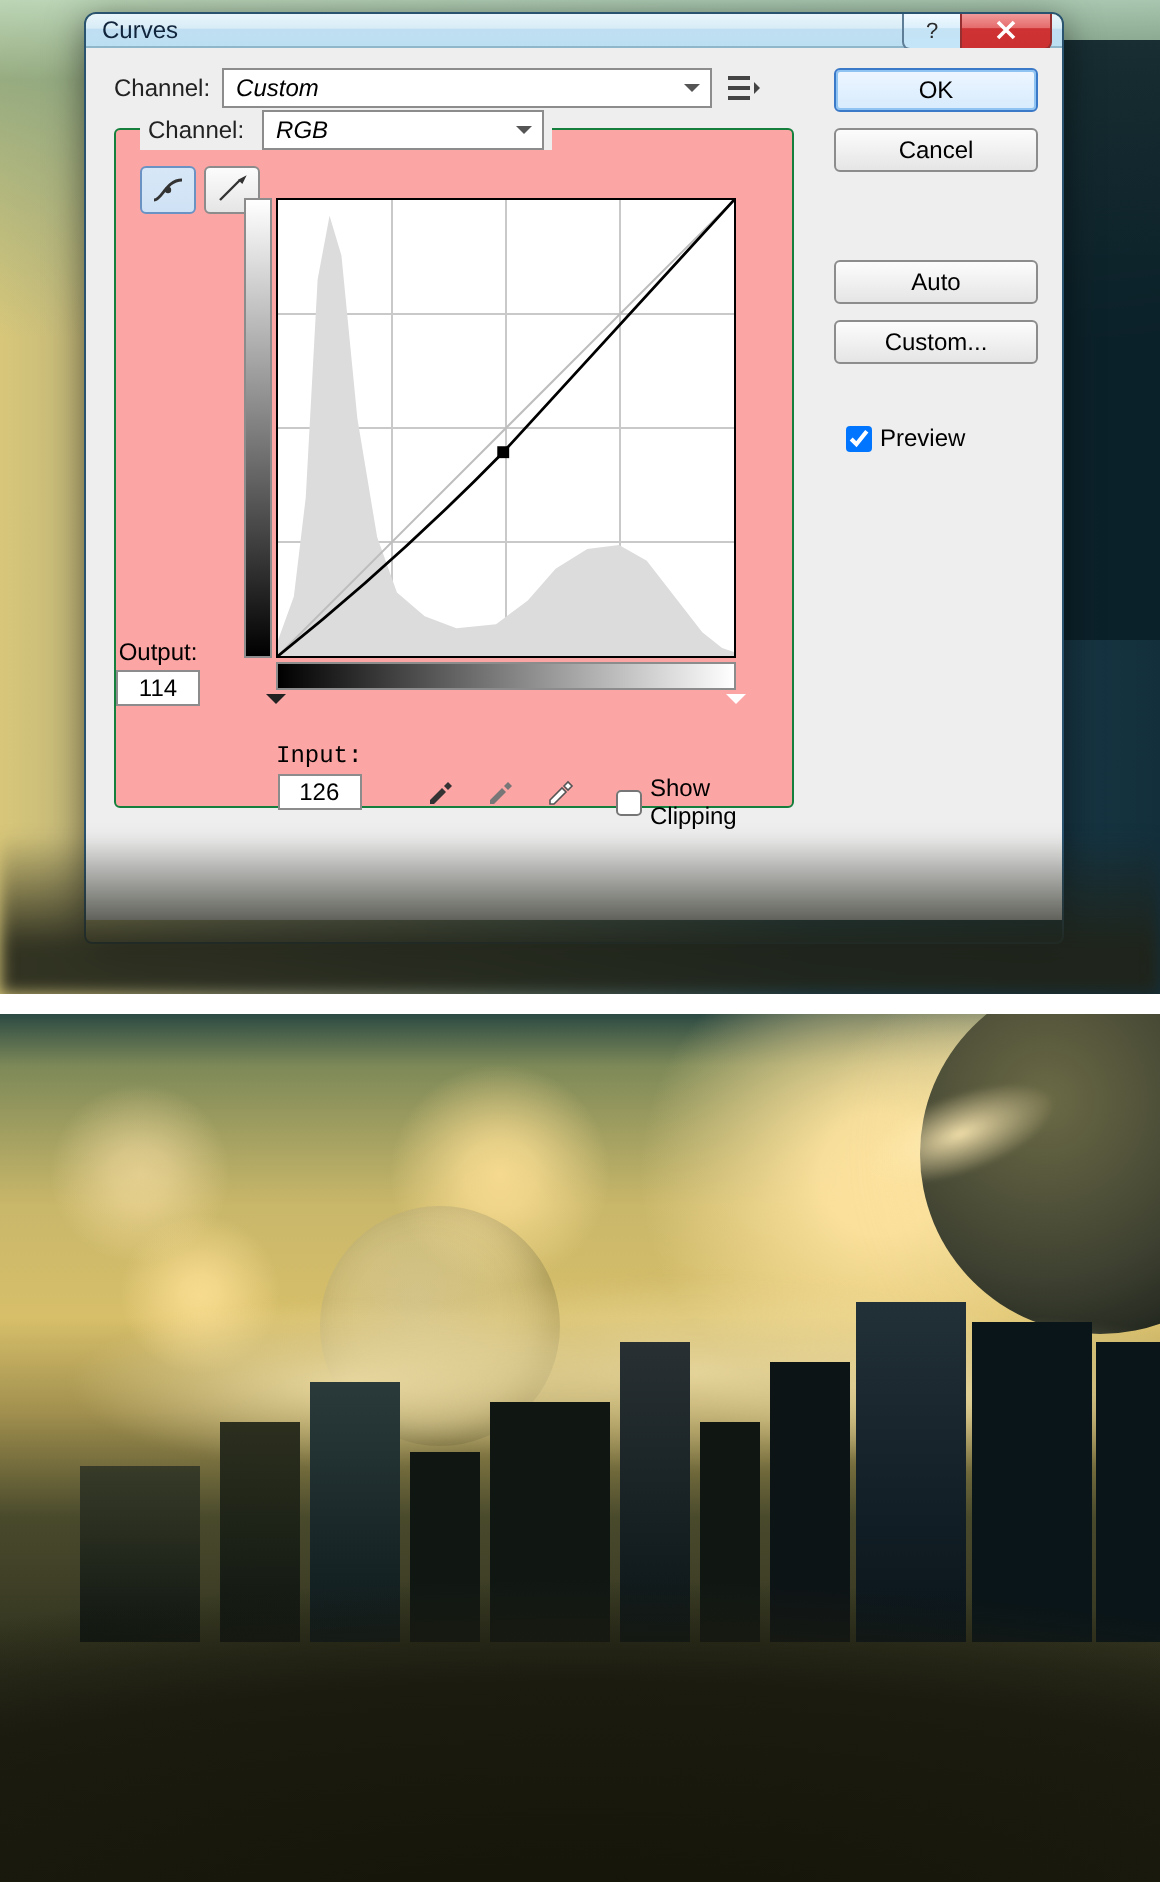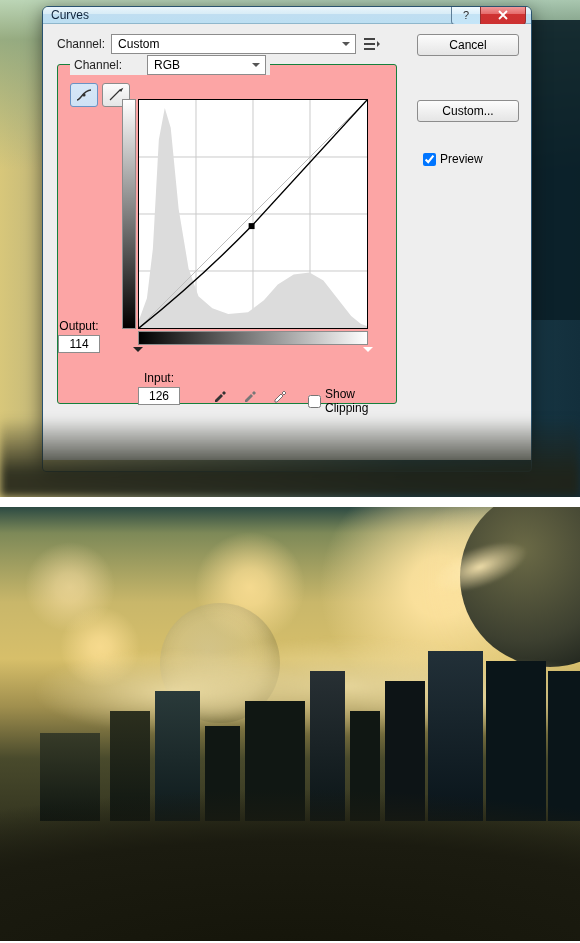--- a/index.html
+++ b/index.html
@@ -87,40 +87,40 @@
     background:#eeeeee;
     height: calc(100% - 28px);
     padding: 10px 4px 10px 14px;
     position: relative;
   }
   .row { display:flex; align-items:center; }
   .label { color:#222; margin-right:6px; }
   .dropdown {
     height:20px; background:#fff; border:1px solid #8c8c8c;
     display:flex; align-items:center; padding:0 18px 0 6px;
-    position: relative; font-size:12px;
+    position: relative; font-size:12px;font-style:italic;
   }
   .dropdown::after{
     content:""; position:absolute; right:5px; top:7px;
     border:4px solid transparent; border-top-color:#555;
   }
   .preset-row .dropdown { width: 245px; }
   .preset-menu-icon {
     width:16px; height:16px; margin-left:8px;
     display:flex; align-items:center; justify-content:center;
   }
   .group-frame {
     border:1px solid #15803d; border-radius:3px;
     margin-top:10px; padding:8px 10px 10px 12px;
     width: 340px; height: 340px;
     position: relative;
     background:#fca5a5;
   }
   .group-frame > .channel-row { position:absolute; top:-10px; left:12px; background:#eeeeee; padding:0 4px;}
-  .channel-row .dropdown{ width:119px; margin-left:19px;}
+  .channel-row .dropdown{ width:141px; margin-left:3px;}
   .mode-btns{ display:flex; gap:4px; margin-top:10px;}
   .mode-btn{
     width:28px; height:24px; border:1px solid #8c8c8c;
     background:linear-gradient(#fcfcfc,#e5e5e5); border-radius:3px;
     display:flex; align-items:center; justify-content:center;
   }
   .mode-btn.active{ background:linear-gradient(#d7e7f7,#cfe2f5); border-color:#6a93c4;}
   .curve-box{
     position:absolute; top:34px; left:80px;
     width:230px; height:230px;
@@ -137,21 +137,21 @@
     position:absolute; inset:0; border:1px solid #000; background:#fff;
   }
   .curve-grid svg{position:absolute; inset:0;}
   .tri { position:absolute; width:0;height:0; border:5px solid transparent; border-top-color:#222;}
   .tri.black{ left:-5px; bottom:-28px;}
   .tri.white{ right:-5px; bottom:-28px; border-top-color:#fff;}
   .tri.white::after{content:"";position:absolute;left:-5px;top:-6px;border:5px solid transparent;border-top-color:#666;z-index:-1;}
   .io-output{ position:absolute; left:0px; top:254px; text-align:center;}
   .io-output .lab{ display:block; margin-bottom:2px;}
   .io-input { position:absolute; left:80px; top:306px; text-align:center;}
-  .io-input .lab{ display:block; margin-bottom:2px;}
+  .io-input .lab{ display:block; margin-bottom:2px;font-family:Liberation Mono, monospace;}
   .val-input{
     width:42px; height:18px; border:1px solid #8c8c8c;
     background:#fff; text-align:center; font-size:12px; padding:0;
     font-family:inherit;
   }
   .droppers{ position:absolute; left:152px; top:320px; display:flex; gap:10px;}
   .dropper{ width:20px; height:20px; display:flex;align-items:center;justify-content:center;}
   .show-clip{ position:absolute; left:250px; top:322px; display:flex;align-items:center; gap:4px;}
   .show-clip input{ margin:0;}
   .side-btns{
@@ -348,23 +348,25 @@
           </div>
         </div>
 
         <label class="show-clip">
           <input type="checkbox" style="">
           <span>Show Clipping</span>
         </label>
       </div>
 
       <div class="side-btns">
+        <div class="btn default">OK</div>
         <div class="btn">Cancel</div>
         <div class="spacer8"></div>
         <div class="spacer8"></div>
+        <div class="btn">Auto</div>
         <div class="btn">Custom...</div>
         <label class="preview-chk">
           <input type="checkbox" checked="" style="">
           <span>Preview</span>
         </label>
       </div>
 
     </div>
   </div>
 </div>

